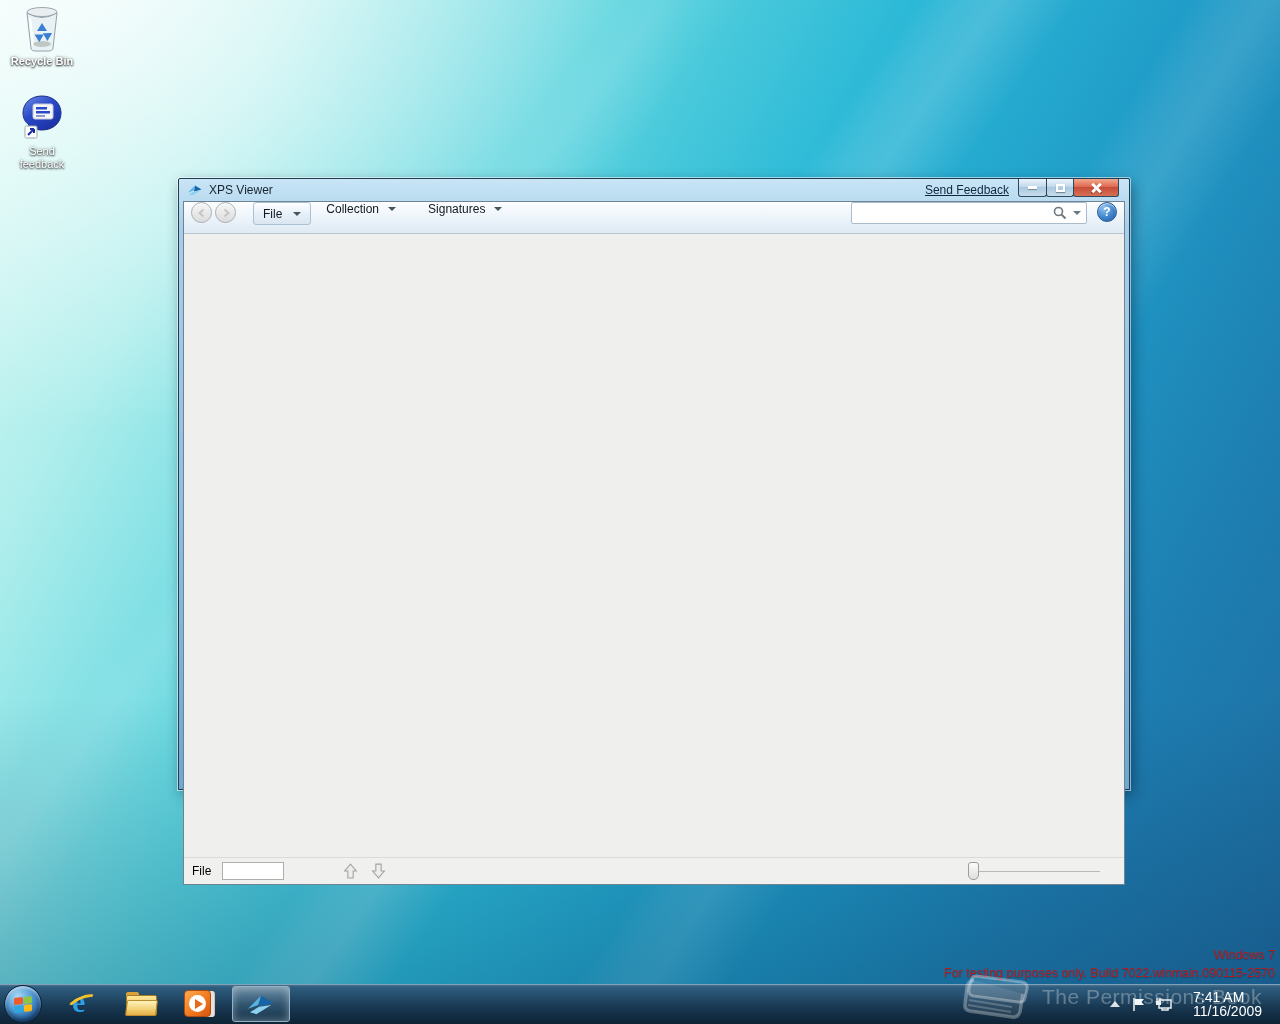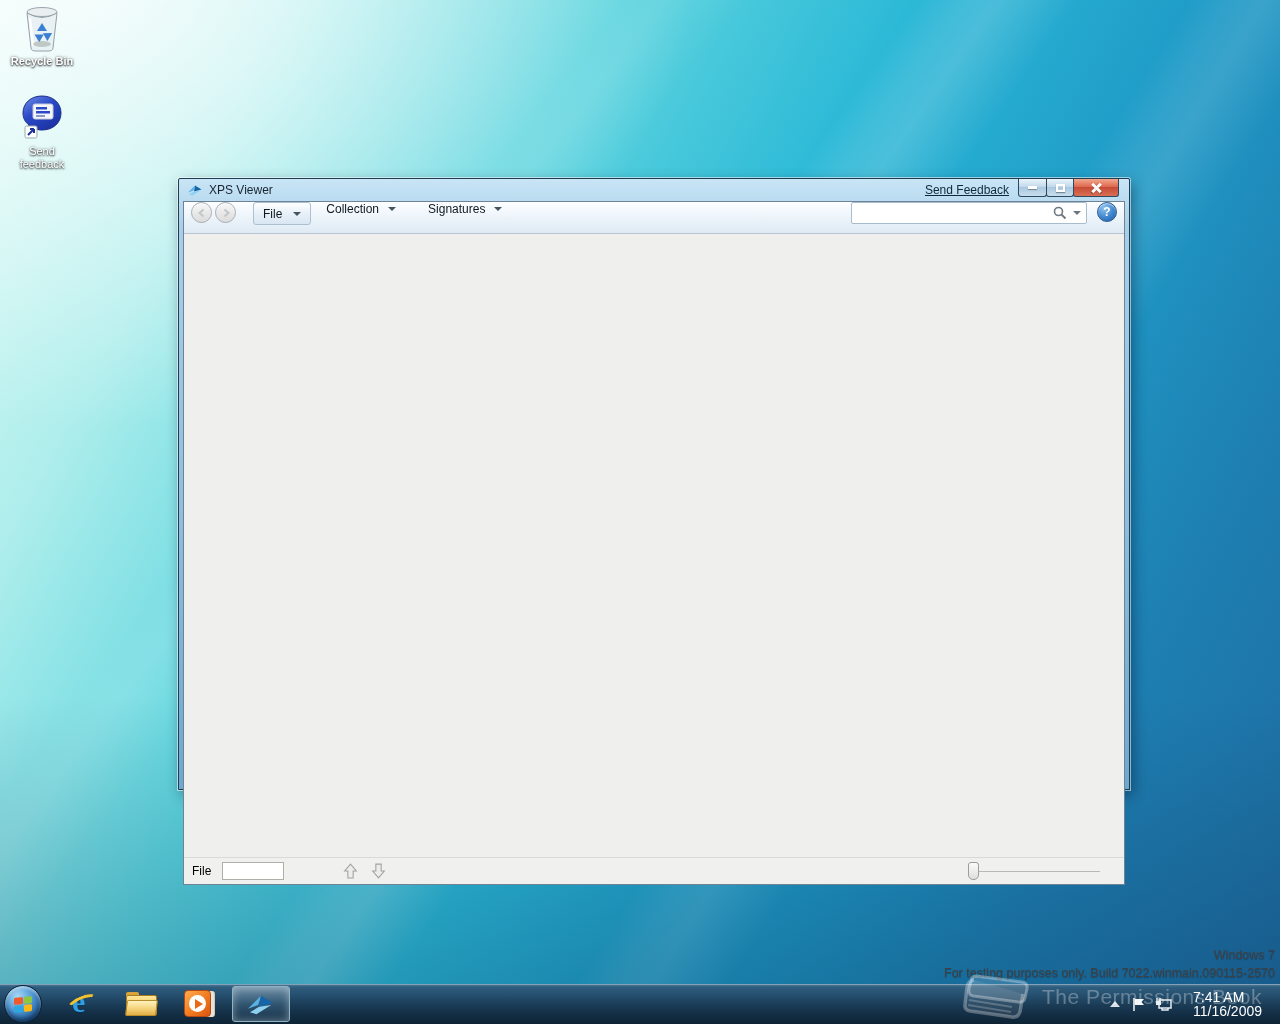--- a/index.html
+++ b/index.html
@@ -95,21 +95,21 @@
   .page-input { margin-left:11px; width:62px; height:18px; border:1px solid #afafa9;
     background:#fff; font-size:12px; padding:0 3px; font-family:"Liberation Sans",sans-serif; outline:none; }
   .pg-arrows { display:flex; gap:11px; margin-left:58px; }
   .zoom-slider { margin-left:auto; margin-right:16px; width:132px; height:18px; position:relative; cursor:pointer; }
   .zoom-track { position:absolute; left:0; right:0; top:9px; height:1px; background:#b9b9b4; }
   .zoom-thumb { position:absolute; left:0; top:0; width:11px; height:18px;
     background:linear-gradient(to bottom, #fcfcfb, #dededa); border:1px solid #999e9e;
     border-radius:3px 3px 5px 5px; }
 
   
-  .buildtext { position:absolute; right:5px; bottom:42px; text-align:right; color:#404040;
+  .buildtext { position:absolute; right:5px; bottom:42px; text-align:right; color:#b91c1c;
     font-size:12.5px; line-height:18px; text-shadow:0 1px 1px rgba(0,30,60,0.35); }
 
   
   .watermark { position:absolute; right:18px; bottom:2px; display:flex; align-items:center;
     z-index:60; pointer-events:none; color:rgba(255,255,255,0.30); font-size:21px; letter-spacing:0.5px; }
   .watermark svg { margin-right:10px; opacity:0.85; }
 
   
   .taskbar { position:absolute; left:0; right:0; bottom:0; height:40px; z-index:40;
     background:linear-gradient(to bottom, #537f9d 0%, #2f5d7d 8%, #254f6e 28%, #1a3a54 55%, #122c42 80%, #0e2434 100%);

